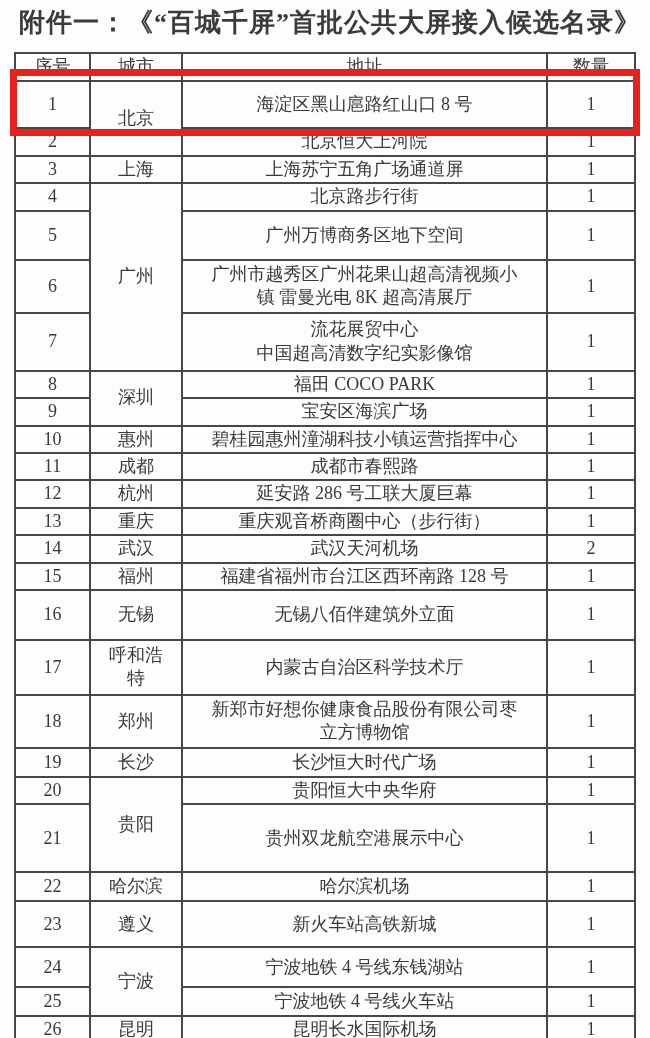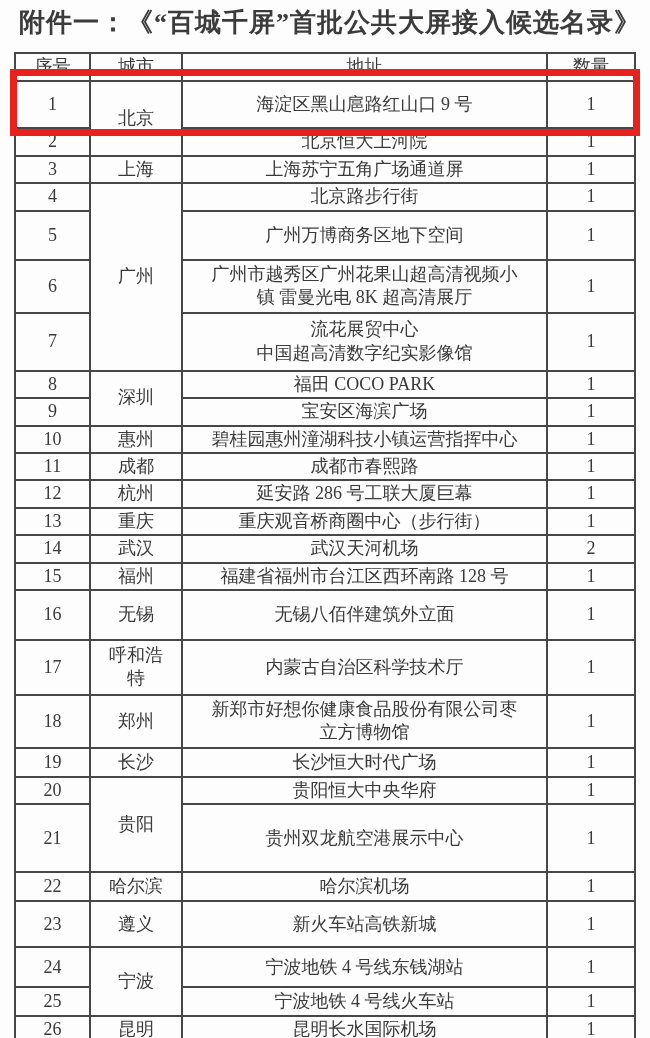--- a/index.html
+++ b/index.html
@@ -47,21 +47,21 @@
       <th>序号</th>
       <th>城市</th>
       <th>地址</th>
       <th>数量</th>
     </tr>
   </thead>
   <tbody>
       <tr style="height: 47px;">
         <td>1</td>
         <td rowspan="2">北京</td>
-        <td>海淀区黑山扈路红山口 9 号</td>
+        <td>海淀区黑山扈路红山口 8 号</td>
         <td>1</td>
       </tr>
       <tr style="height: 28px;">
         <td>2</td>
         <td>北京恒大上河院</td>
         <td>1</td>
       </tr>
       <tr style="height: 27px;">
         <td>3</td>
         <td rowspan="1">上海</td>

